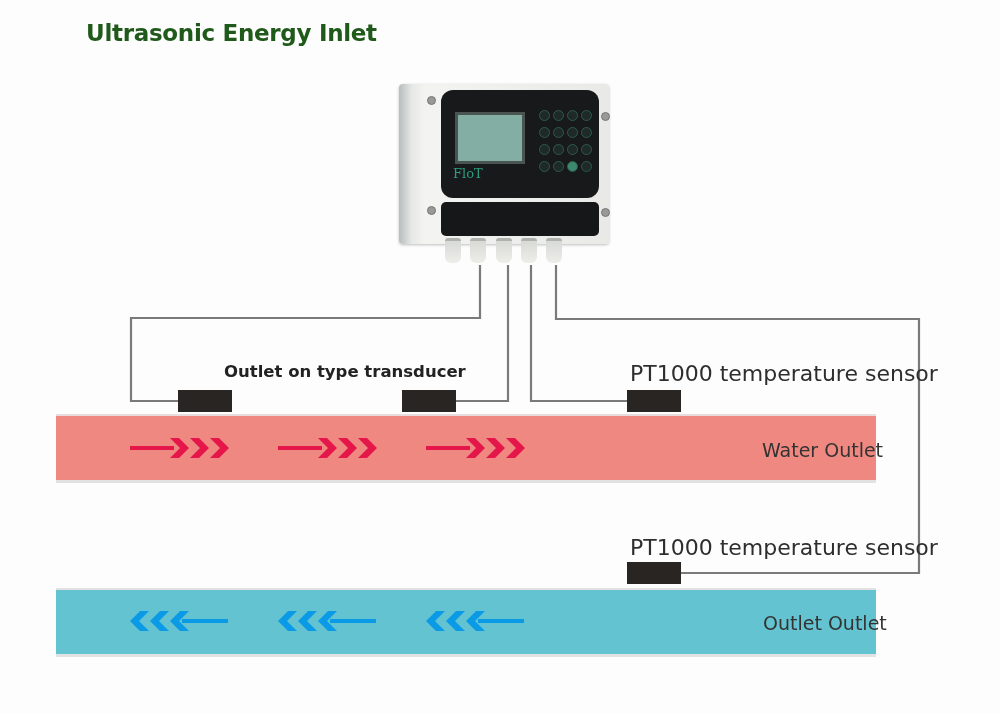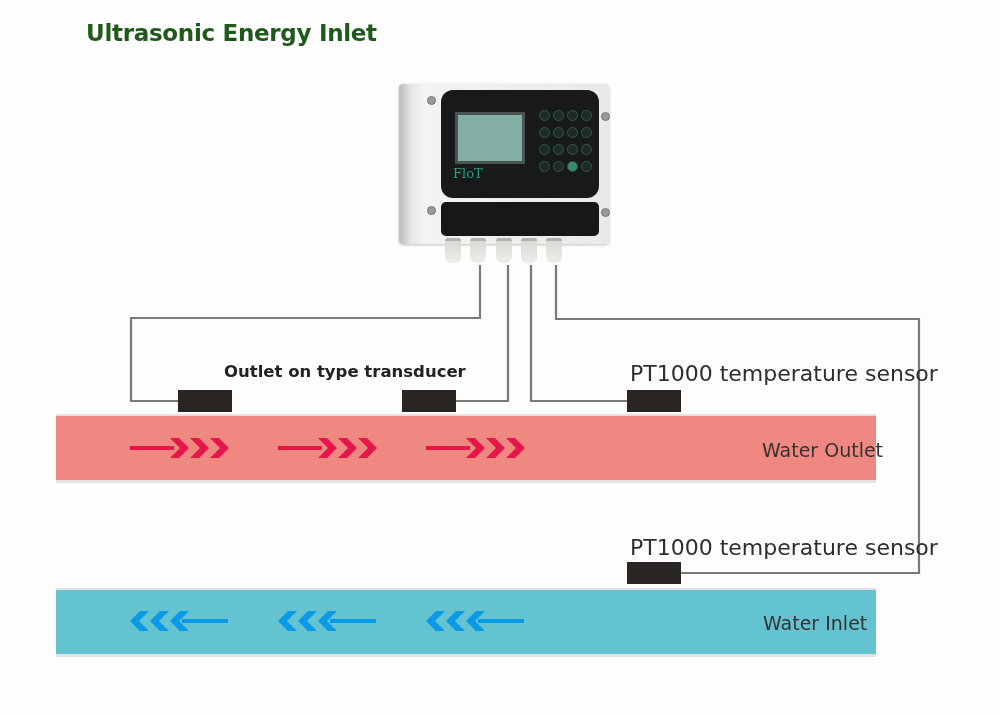--- a/index.html
+++ b/index.html
@@ -87,21 +87,21 @@
 <div id="pt-bot-label" class="abs label">PT1000 temperature  sensor</div>
 
 <div class="abs sensor" style="left:178px;top:390px;"></div>
 <div class="abs sensor" style="left:402px;top:390px;"></div>
 <div class="abs sensor" style="left:627px;top:390px;"></div>
 <div class="abs sensor" style="left:627px;top:562px;"></div>
 
 <div id="pipe-inlet" class="abs pipe"></div>
 <div id="pipe-outlet" class="abs pipe"></div>
 <div id="inlet-label" class="abs pipe-label">Water Outlet</div>
-<div id="outlet-label" class="abs pipe-label">Water Inlet</div>
+<div id="outlet-label" class="abs pipe-label">Outlet Outlet</div>
 
 <svg class="overlay" width="1000" height="714" id="arrows">
     <g fill="#e5174a" stroke="#e5174a">
       <line x1="130" y1="448" x2="174" y2="448" stroke-width="4"></line>
       <polygon points="170,438 179,438 189,448 179,458 170,458 180,448" stroke="none"></polygon>
       <polygon points="190,438 199,438 209,448 199,458 190,458 200,448" stroke="none"></polygon>
       <polygon points="210,438 219,438 229,448 219,458 210,458 220,448" stroke="none"></polygon>
     </g>
     <g fill="#e5174a" stroke="#e5174a">
       <line x1="278" y1="448" x2="322" y2="448" stroke-width="4"></line>

